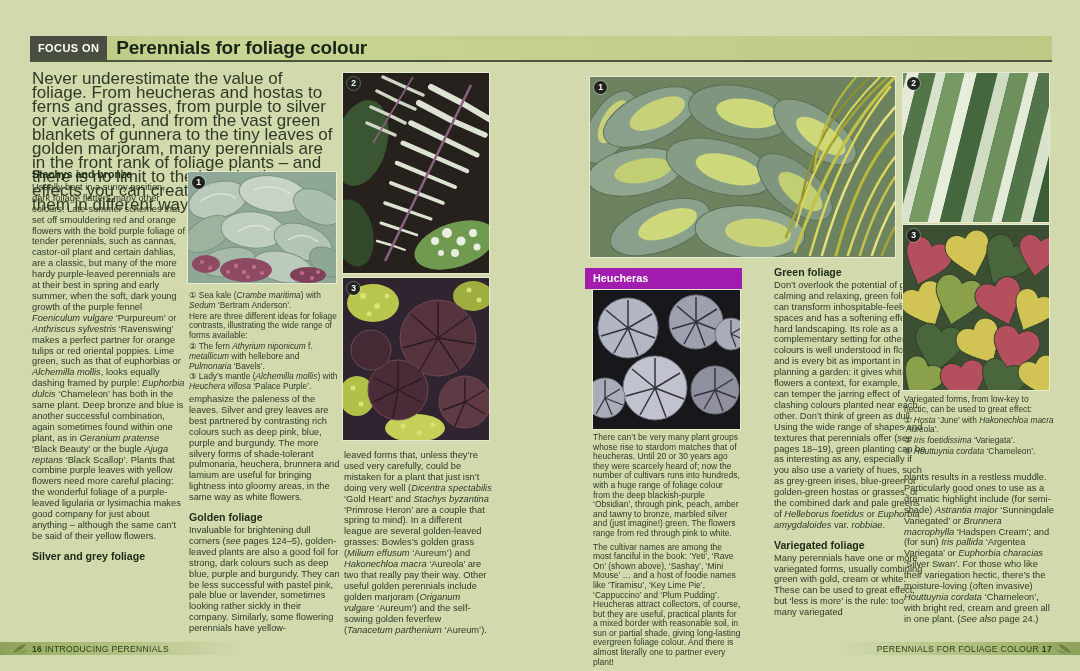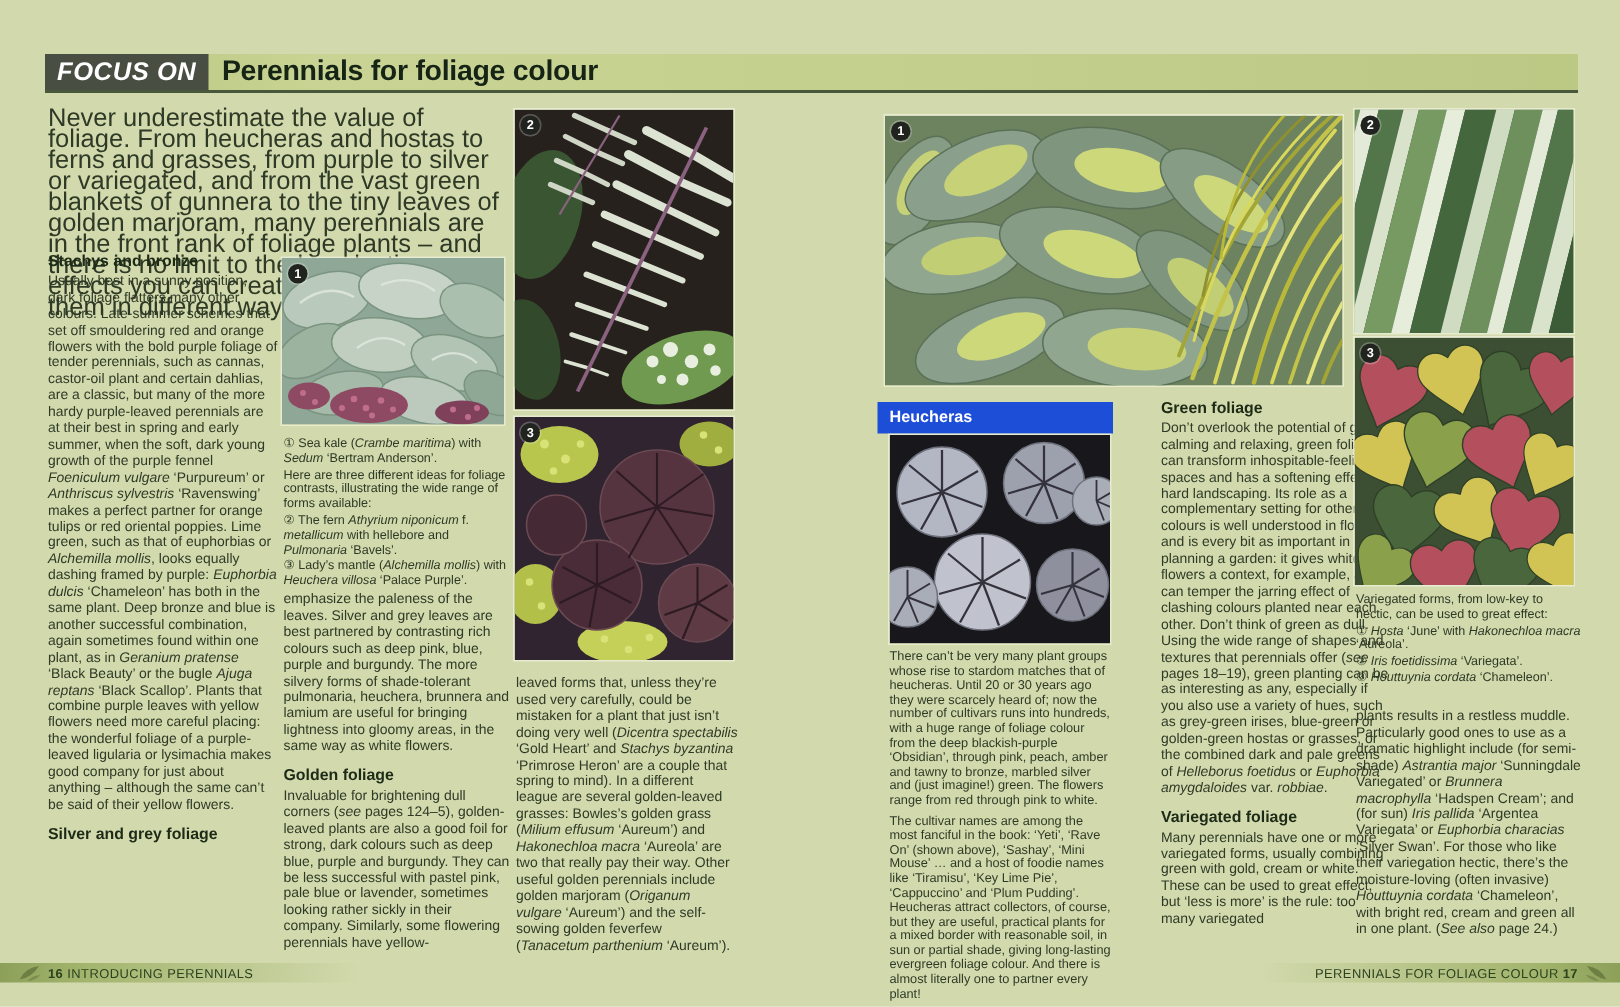--- a/index.html
+++ b/index.html
@@ -3,22 +3,22 @@
 <meta charset="utf-8">
 <style>
   html,body{margin:0;padding:0;}
   body{font-family:"Liberation Sans", sans-serif;}
   #page{position:relative;width:1080px;height:671px;background:#d2d9ad;overflow:hidden;}
 
   
   .title-band{position:absolute;left:30px;top:36px;width:1022px;height:24px;
     background:linear-gradient(90deg,#b7c47c 0%,#c9d494 18%,#c3cf8d 60%,#bcc985 100%);
     border-bottom:2px solid #49573b;display:flex;align-items:center;}
-  .focus-box{background:#494e42;color:#ffffff;font-size:17px;font-weight:bold;
-    letter-spacing:.4px;height:24px;line-height:24px;padding:0 8px;font-style:italic;}
+  .focus-box{background:#494e42;color:#ffffff;font-size:11px;font-weight:bold;
+    letter-spacing:.4px;height:24px;line-height:24px;padding:0 8px;}
   .page-title{color:#162416;font-size:19px;font-weight:bold;letter-spacing:-.2px;padding-left:9px;}
 
   
   .blk{position:absolute;color:#2e3a26;}
   .intro{font-size:17px;line-height:14px;}
   .body{font-size:9.3px;line-height:10.9px;}
   .body p{margin:0 0 5px 0;}
   .cap{font-size:8.4px;line-height:9.8px;}
   .cap p{margin:0 0 1px 0;}
   h3{margin:0 0 2px 0;font-size:10.6px;color:#1c2a16;}
@@ -26,21 +26,21 @@
   i{font-style:italic;}
 
   
   .photo{position:absolute;overflow:hidden;box-shadow:0 0 0 1px rgba(248,250,235,.55);}
   .photo svg{display:block;}
   .badge{position:absolute;top:4px;left:4px;width:13px;height:13px;border-radius:50%;
     background:#20231e;color:#fff;font-size:8.5px;font-weight:bold;line-height:13px;
     text-align:center;box-shadow:0 0 0 1px rgba(255,255,255,.25);}
 
   
-  .heuch-bar{position:absolute;left:585px;top:268px;width:157px;height:21px;background:#1d4ed8;
+  .heuch-bar{position:absolute;left:585px;top:268px;width:157px;height:21px;background:#a21caf;
     color:#ffffff;font-weight:bold;font-size:10.8px;line-height:21px;padding-left:8px;box-sizing:border-box;}
   .heuch-text{font-size:8.5px;line-height:9.6px;}
   .heuch-text p{margin:0 0 4px 0;}
 
   
   .footer{position:absolute;top:642px;height:13px;font-size:8.6px;color:#2c421f;
     letter-spacing:.3px;display:flex;align-items:center;}
   .footer-left{left:0;width:240px;
     background:linear-gradient(90deg,#8ca059 0%,#a2b46c 22%,rgba(210,217,173,0) 100%);}
   .footer-right{left:840px;width:240px;justify-content:flex-end;

